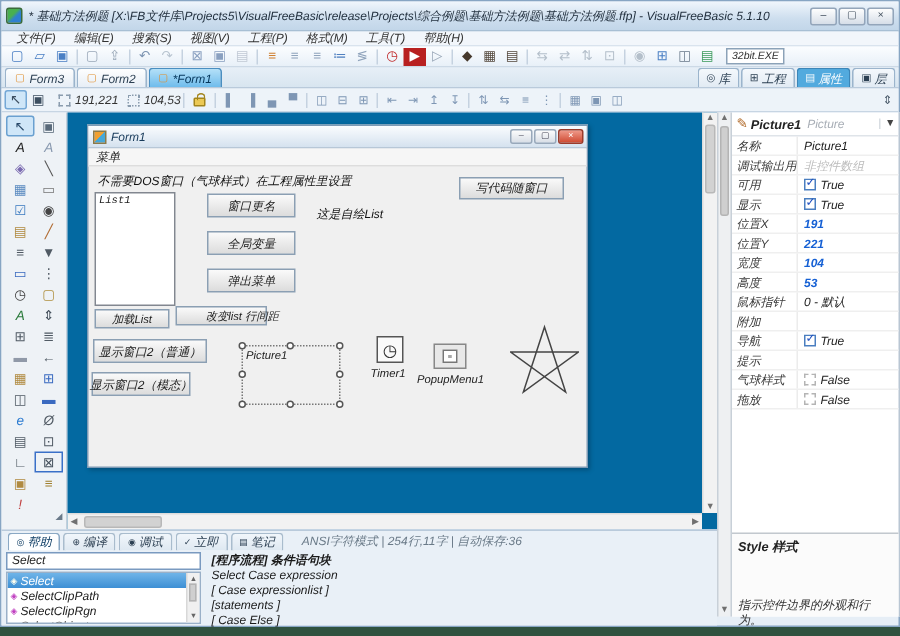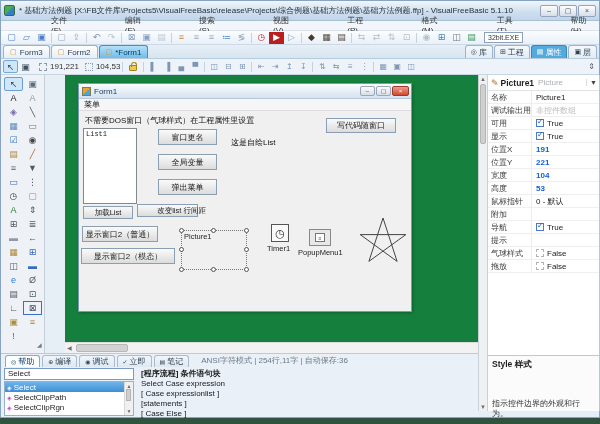--- a/index.html
+++ b/index.html
@@ -1,31 +1,31 @@
 <!DOCTYPE html>
 <html><head>
 <meta charset="utf-8">
 <style>
   * { margin:0; padding:0; box-sizing:border-box; }
   html,body { width:600px; height:424px; overflow:hidden; }
   body { background:#30523f; font-family:"Liberation Sans","DejaVu Sans",sans-serif; position:relative; }
-  #window { position:absolute; left:0; top:0; width:600px; height:418px; background:#e6eef6; border:1px solid #87a5c3; }
+  #window { position:absolute; left:0; top:0; width:600px; height:418px; background:#e6eef6; border:1px solid #87a5c3;font-style:italic; }
 
   
   #titlebar { position:absolute; left:0; top:0; width:100%; height:20px; display:flex; align-items:center; padding:0 3px;
     background:linear-gradient(#f0f6fc,#cddeee 60%,#c2d6e9); border-bottom:1px solid #a8bfd4; }
   .appicon { width:11px; height:11px; border-radius:2px; background:linear-gradient(135deg,#49b04f 40%,#2f7fd0 60%); border:1px solid #3a6a3a; flex:0 0 auto; }
   #apptitle { flex:1; font-size:8px; color:#23313f; padding-left:4px; white-space:nowrap; overflow:hidden; }
   .winbtns { display:flex; gap:1px; }
   .winbtn { width:18px; height:12px; border:1px solid #93a5ba; border-radius:2px; background:linear-gradient(#fdfdfd,#d6dee8);
     font-size:7px; line-height:10px; text-align:center; color:#43505e; }
 
   
   #menubar { position:absolute; left:0; top:20px; width:100%; height:10px; background:#f2f6fb; border-bottom:1px solid #d9e3ee; display:flex; align-items:center; padding-left:4px; }
-  .menuitem { font-size:8px; color:#333; padding:0 6px; line-height:10px;margin-left:40px; }
+  .menuitem { font-size:8px; color:#333; padding:0 6px; line-height:10px; }
 
   
   #toolbar1 { position:absolute; left:0; top:30px; width:100%; height:14px; background:linear-gradient(#fbfdff,#e8f0f8); border-bottom:1px solid #ccd9e6; display:flex; align-items:center; padding-left:3px; }
   .tb-ic { width:15px; height:12px; display:inline-flex; align-items:center; justify-content:center; font-size:9px; line-height:1; flex:0 0 auto; }
   .tb-ic.sep { width:5px; }
   .tb-ic.sep::after { content:""; width:1px; height:10px; background:#c5d2e0; }
   #buildtarget { margin-left:5px; height:11px; line-height:9px; border:1px solid #8ba2b8; background:#fff; font-size:7px; padding:0 3px; color:#333; }
 
   
   #tabrow { position:absolute; left:0; top:44px; width:100%; height:14px; background:linear-gradient(#e7eff7,#d8e5f0); border-bottom:1px solid #b9cadb; display:flex; align-items:flex-end; padding:0 2px; }
@@ -54,21 +54,21 @@
   #spin { margin-left:auto; margin-right:4px; font-size:8px; color:#4a5a6a; }
 
   
   #toolbox { position:absolute; left:0; top:74px; width:44px; height:278px; background:#eef2f6; border-right:1px solid #c3cfdb; padding:2px 0 0 3px; display:flex; flex-wrap:wrap; align-content:flex-start; }
   .tool { width:19px; height:14px; display:inline-flex; align-items:center; justify-content:center; font-size:9px; color:#4a5a6a; border:1px solid transparent; }
   .tool.sel { background:#cfe6f8; border-color:#6aa0d0; border-radius:2px; }
   .tool.picked { border-color:#3a70c8; }
   #tbscroll { position:absolute; left:36px; top:340px; font-size:6px; color:#6a7a8a; }
 
   
-  #designer { position:absolute; left:44px; top:74px; width:433px; height:278px; background:#15803d;margin-left:20px; }
+  #designer { position:absolute; left:44px; top:74px; width:433px; height:278px; background:#0369a1; }
   #dvscroll { position:absolute; right:0; top:0; width:10px; bottom:11px; background:#f2f2f2; border-left:1px solid #dcdcdc; }
   #dvscroll .arr { position:absolute; left:0; width:100%; text-align:center; font-size:6px; color:#707070; }
   #dvthumb { position:absolute; left:1px; top:8px; width:7px; height:46px; background:#d2d2d2; border:1px solid #b8b8b8; border-radius:2px; }
   #dhscroll { position:absolute; left:0; bottom:0; right:10px; height:11px; background:#f2f2f2; border-top:1px solid #dcdcdc; }
   #dhscroll .arr { position:absolute; top:1px; font-size:6px; color:#707070; }
   #dhthumb { position:absolute; left:11px; top:1px; width:52px; height:8px; background:#d2d2d2; border:1px solid #b8b8b8; border-radius:2px; }
 
   
   #form1 { position:absolute; left:13px; top:8px; width:334px; height:229px; background:#f0f0f0; border:1px solid #7d9ab5; box-shadow:1px 1px 3px rgba(0,0,0,.25); }
   #f1title { height:15px; background:linear-gradient(#fafcfe,#d5e2ef); border-bottom:1px solid #b7c7d7; display:flex; align-items:center; padding:0 2px 0 3px; }
@@ -364,21 +364,21 @@
 
         <span>
           
         <span class="fbtn midbtn" style="left: 79px; width: 59px; height: 16px; top: 18px;">窗口更名</span><span class="fbtn midbtn" style="left: 79px; width: 59px; height: 16px; top: 43px;">全局变量</span><span class="fbtn midbtn" style="left: 79px; width: 59px; height: 16px; top: 68px;">弹出菜单</span></span>
 
         <span class="flabel" style="left:152px;top:26px;">这是自绘List</span>
 
         <span class="fbtn" style="left:4px;top:95px;width:50px;height:13px;font-size:7.5px;">加载List</span>
         <span class="fbtn" style="left:58px;top:93px;width:61px;height:13px;font-size:7.5px;padding-left:28px;">改变list 行间距</span>
         <span class="fbtn" style="left:3px;top:115px;width:76px;height:16px;">显示窗口2（普通）</span>
-        <span class="fbtn" style="left:2px;top:137px;width:94px;height:16px;">显示窗口2（模态）</span>
+        <span class="fbtn" style="left:2px;top:137px;width:66px;height:16px;">显示窗口2（模态）</span>
 
         <span id="picsel">
           <span class="plabel">Picture1</span>
           <span class="hd tl"></span>
             <span class="hd tm"></span>
             <span class="hd tr"></span>
           <span class="hd ml"></span>
             <span class="hd mr"></span>
           <span class="hd bl"></span>
             <span class="hd bm"></span>

